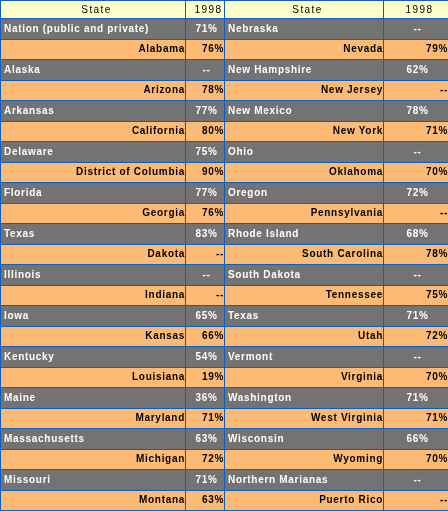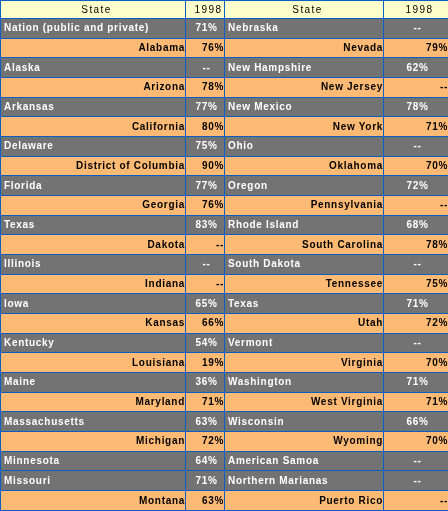--- a/index.html
+++ b/index.html
@@ -207,26 +207,20 @@
         <td class="cell-name">Wisconsin</td>
         <td class="cell-val val">66%</td>
       </tr>
       <tr class="even">
         <td class="cell-name">Michigan</td>
         <td class="cell-val val">72%</td>
         <td class="cell-name">Wyoming</td>
         <td class="cell-val val">70%</td>
       </tr>
       <tr class="odd">
-        <td class="cell-name">Minnesota</td>
-        <td class="cell-val val">64%</td>
-        <td class="cell-name">American Samoa</td>
-        <td class="cell-val val">--</td>
-      </tr>
-      <tr class="odd">
         <td class="cell-name">Missouri</td>
         <td class="cell-val val">71%</td>
         <td class="cell-name">Northern Marianas</td>
         <td class="cell-val val">--</td>
       </tr>
       <tr class="even">
         <td class="cell-name">Montana</td>
         <td class="cell-val val">63%</td>
         <td class="cell-name">Puerto Rico</td>
         <td class="cell-val val">--</td>

